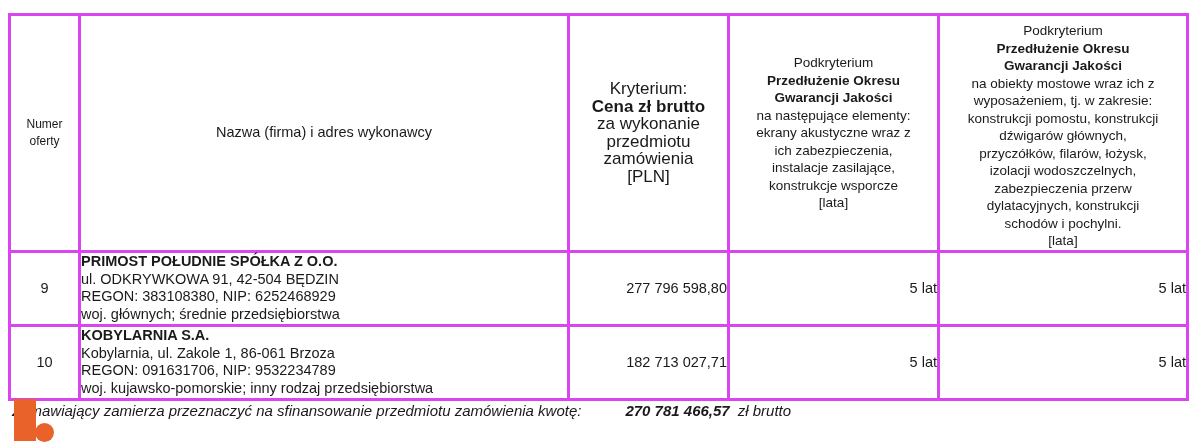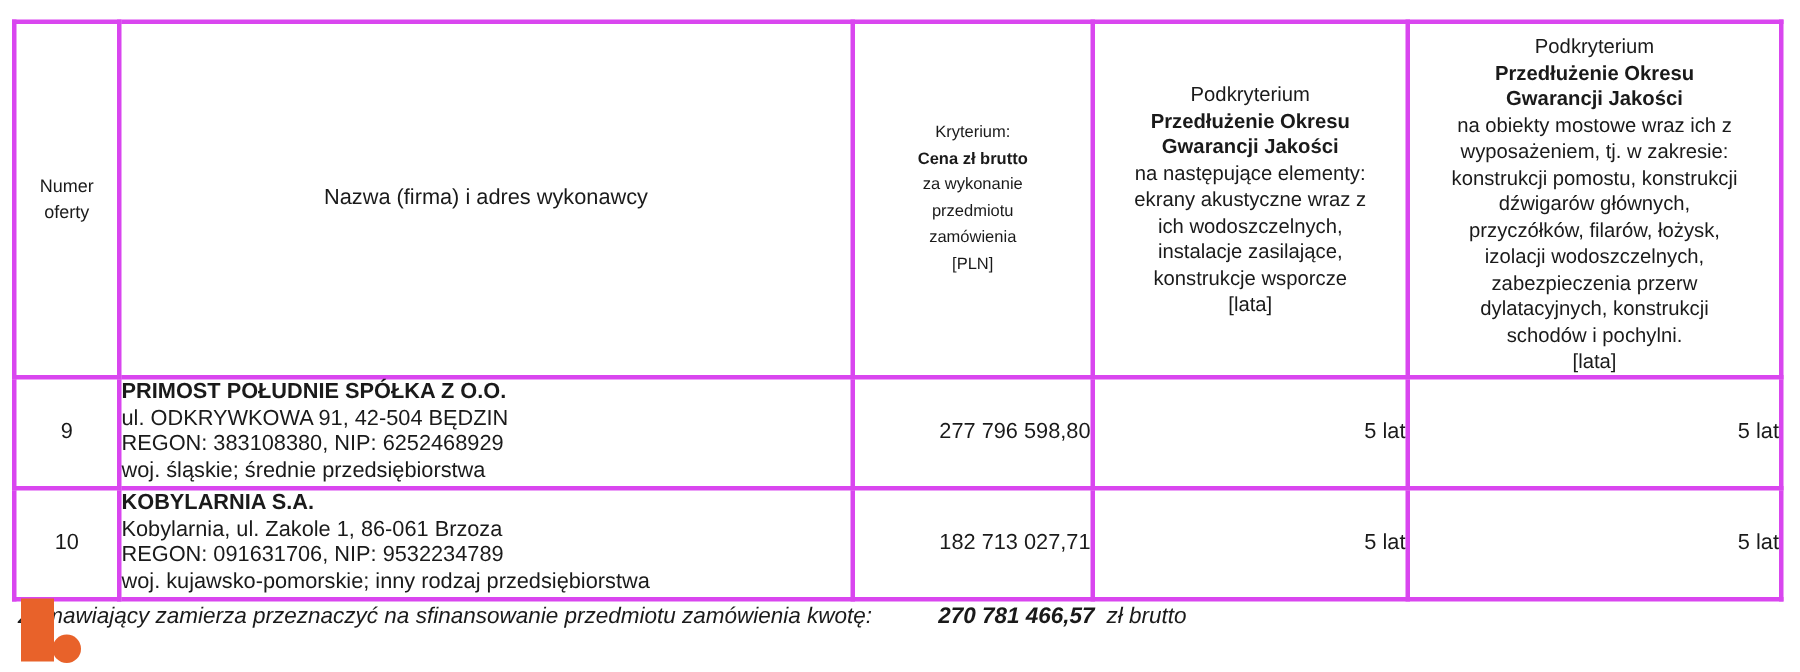--- a/index.html
+++ b/index.html
@@ -51,21 +51,21 @@
   
   .hdr-cell {
     height: 227px;
     text-align: center;
     font-size: 13.5px;
     line-height: 17px;
     padding: 2px 4px;
   }
   .hdr-cell.num   { font-size: 12px; }
   .hdr-cell.name  { font-size: 14.5px; }
-  .hdr-cell.price { font-size: 11px; line-height: 17.5px; }
+  .hdr-cell.price { font-size: 17px; line-height: 17.5px; }
   .hdr-cell.sub1  { font-size: 13.5px; line-height: 17.5px; }
   .hdr-cell.sub2  { font-size: 13.5px; line-height: 17.5px; vertical-align: top; padding-top: 6px; }
 
   .hdr-line { display: block; }
   .hdr-line.b { font-weight: bold; }
 
   
   .cell-num {
     text-align: center;
     font-size: 14.5px;
@@ -166,21 +166,21 @@
           <span class="hdr-line">przedmiotu</span>
           <span class="hdr-line">zamówienia</span>
           <span class="hdr-line">[PLN]</span>
         </th>
         <th class="hdr-cell sub1">
           <span class="hdr-line">Podkryterium</span>
           <span class="hdr-line b">Przedłużenie Okresu</span>
           <span class="hdr-line b">Gwarancji Jakości</span>
           <span class="hdr-line">na następujące elementy:</span>
           <span class="hdr-line">ekrany akustyczne wraz z</span>
-          <span class="hdr-line">ich wodoszczelnych,</span>
+          <span class="hdr-line">ich zabezpieczenia,</span>
           <span class="hdr-line">instalacje zasilające,</span>
           <span class="hdr-line">konstrukcje wsporcze</span>
           <span class="hdr-line">[lata]</span>
         </th>
         <th class="hdr-cell sub2">
           <span class="hdr-line">Podkryterium</span>
           <span class="hdr-line b">Przedłużenie Okresu</span>
           <span class="hdr-line b">Gwarancji Jakości</span>
           <span class="hdr-line">na obiekty mostowe wraz ich z</span>
           <span class="hdr-line">wyposażeniem, tj. w zakresie:</span>
@@ -195,21 +195,21 @@
         </th>
       </tr>
     </thead>
     <tbody>
       <tr>
         <td class="cell-num">9</td>
         <td class="cell-name">
           <span class="firm">PRIMOST POŁUDNIE SPÓŁKA Z O.O.</span>
           <span class="line">ul. ODKRYWKOWA 91, 42-504 BĘDZIN</span>
           <span class="line">REGON: 383108380, NIP: 6252468929</span>
-          <span class="line">woj. śląskie; średnie przedsiębiorstwa</span>
+          <span class="line">woj. głównych; średnie przedsiębiorstwa</span>
         </td>
         <td class="cell-price">277 796 598,80</td>
         <td class="cell-years">5 lat</td>
         <td class="cell-years">5 lat</td>
       </tr>
       <tr>
         <td class="cell-num">10</td>
         <td class="cell-name">
           <span class="firm">KOBYLARNIA S.A.</span>
           <span class="line">Kobylarnia, ul. Zakole 1, 86-061 Brzoza</span>

